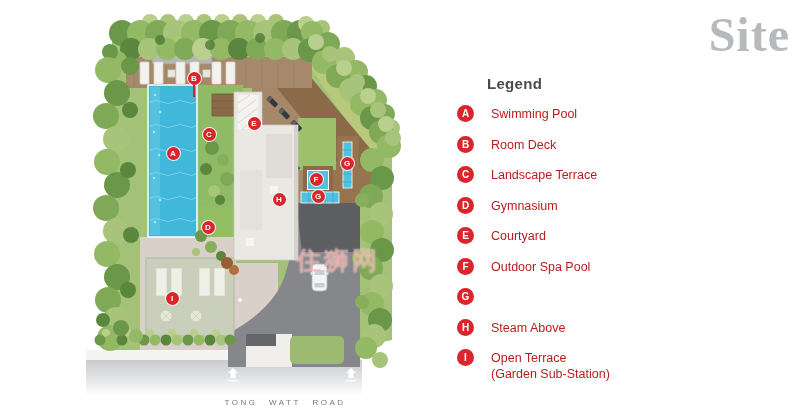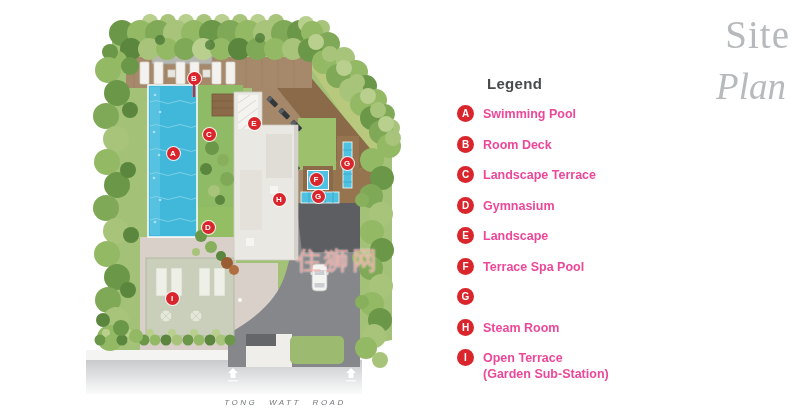--- a/index.html
+++ b/index.html
@@ -7,35 +7,35 @@
          font-family:"Liberation Sans",sans-serif;}
   
   .plan{position:absolute;left:0;top:0;width:440px;height:417px;}
   .plan svg{position:absolute;left:0;top:0;}
   .marker-layer{position:absolute;left:0;top:0;width:440px;height:417px;}
   .marker{position:absolute;width:13px;height:13px;margin:-6.5px 0 0 -6.5px;border-radius:50%;
           background:var(--marker,#d9252b);color:#fff;font-size:8px;font-weight:bold;line-height:13px;
           text-align:center;box-shadow:0 0 0 1px rgba(255,255,255,.85);}
   .marker .stem{position:absolute;left:5.5px;top:12px;width:2px;height:13px;background:var(--marker,#d9252b);}
   .road-label{position:absolute;left:150px;top:398px;width:270px;text-align:center;
-              font-size:8px;letter-spacing:2.5px;word-spacing:7px;color:#76797c;font-style:italic;}
+              font-size:8px;letter-spacing:2.5px;word-spacing:7px;color:#76797c;}
   .watermark{position:absolute;left:296px;top:204px;font-size:25px;font-weight:bold;letter-spacing:3px;
              color:rgba(236,122,112,0.40);text-shadow:0 0 2px rgba(255,255,255,.7);white-space:nowrap;margin-top:40px;}
   
   .legend{position:absolute;left:457px;top:75px;width:210px;}
   .legend-heading{margin:0 0 13px 30px;font-size:15px;font-weight:bold;color:#4a4b4d;letter-spacing:.3px;}
   .legend-row{display:flex;align-items:flex-start;min-height:30.5px;}
   .badge{flex:0 0 auto;width:17px;height:17px;border-radius:50%;background:var(--marker,#d9252b);
          color:#fff;font-size:10px;font-weight:bold;line-height:17px;text-align:center;margin-right:9px;}
-  .lab{font-size:12.5px;font-weight:bold;color:#ec4899;line-height:16px;padding-top:1px;}
+  .lab{font-size:12.5px;font-weight:normal;color:#b91c1c;line-height:16px;padding-top:1px;margin-left:8px;}
   .lab .line2{display:block;}
   
   .titleblock{position:absolute;right:10px;top:2px;text-align:right;color:#b7babc;
               font-family:"Liberation Serif",serif;}
-  .title-main{font-size:39px;line-height:66px;letter-spacing:1px;font-weight:400;}
+  .title-main{font-size:48px;line-height:66px;letter-spacing:1px;font-weight:700;}
   .title-sub{font-size:37px;line-height:38px;font-style:italic;margin-top:0;padding-right:4px;}
 </style>
 </head>
 <body>
 
 <div class="stage">
 
   <div class="plan">
     <svg width="440" height="417" viewBox="0 0 440 417">
       <defs>
@@ -424,38 +424,37 @@
         <div class="legend-row">
           <span class="badge">C</span>
           <span class="lab">Landscape Terrace</span>
         </div>
         <div class="legend-row">
           <span class="badge">D</span>
           <span class="lab">Gymnasium</span>
         </div>
         <div class="legend-row">
           <span class="badge">E</span>
-          <span class="lab">Landscape</span>
+          <span class="lab">Courtyard</span>
         </div>
         <div class="legend-row">
           <span class="badge">F</span>
-          <span class="lab">Terrace Spa Pool</span>
+          <span class="lab">Outdoor Spa Pool</span>
         </div>
         <div class="legend-row">
           <span class="badge">G</span>
         </div>
         <div class="legend-row">
           <span class="badge">H</span>
-          <span class="lab">Steam Room</span>
+          <span class="lab">Steam Above</span>
         </div>
         <div class="legend-row">
           <span class="badge">I</span>
           <span class="lab">Open Terrace<span class="line2">(Garden Sub-Station)</span></span>
         </div>
       </div>
   </div>
 
   <div class="titleblock">
     <div class="title-main">Site</div>
-    <div class="title-sub">Plan</div>
   </div>
 
 </div>
 
 </body></html>

